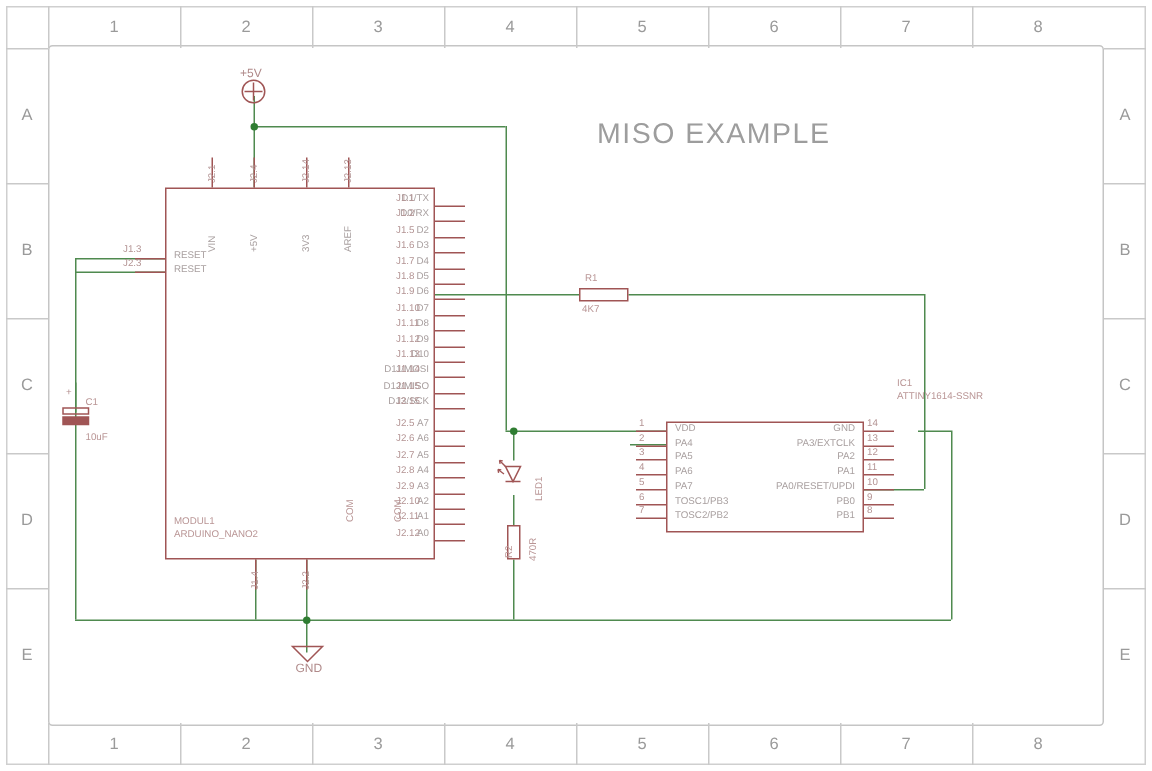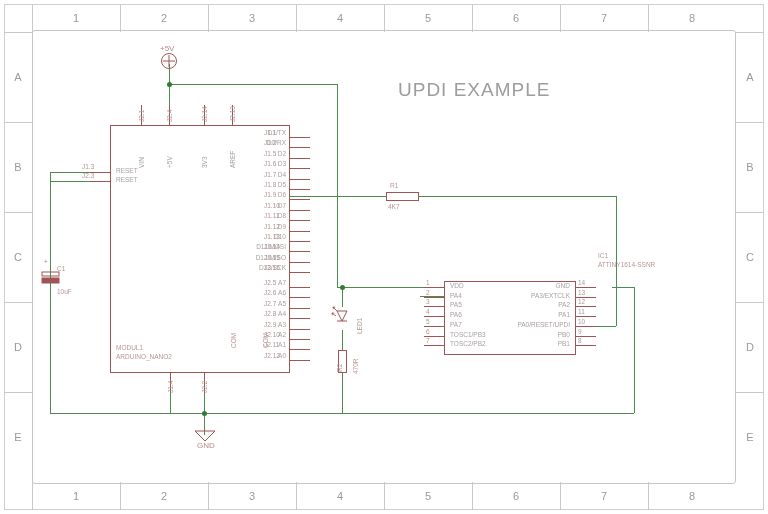--- a/index.html
+++ b/index.html
@@ -88,21 +88,21 @@
       <div class="ruler-cell" style="left: 736px; top: 122px; width: 28px; height: 90px;">B</div>
       <div class="ruler-line" style="left: 736px; top: 122px; width: 28px; height: 1px;"></div>
       <div class="ruler-cell" style="left: 736px; top: 212px; width: 28px; height: 90px;">C</div>
       <div class="ruler-line" style="left: 736px; top: 212px; width: 28px; height: 1px;"></div>
       <div class="ruler-cell" style="left: 736px; top: 302px; width: 28px; height: 90px;">D</div>
       <div class="ruler-line" style="left: 736px; top: 302px; width: 28px; height: 1px;"></div>
       <div class="ruler-cell" style="left: 736px; top: 392px; width: 28px; height: 90px;">E</div>
       <div class="ruler-line" style="left: 736px; top: 392px; width: 28px; height: 1px;"></div>
     </div>
 
-  <div class="title" style="left:398px;top:79px;">UPDI EXAMPLE</div>
+  <div class="title" style="left:398px;top:79px;">MISO EXAMPLE</div>
 
   <div class="wire wire-v" style="left:169px;top:64px;height:61px;"></div>
 
   <div class="wire wire-h" style="left:169px;top:84px;width:168px;"></div>
   <div class="wire wire-v" style="left:337px;top:84px;height:203px;"></div>
   <div class="wire wire-h" style="left:337px;top:287px;width:107px;"></div>
 
   <div class="wire wire-v" style="left:342px;top:287px;height:20px;"></div>
   <div class="wire wire-v" style="left:342px;top:330px;height:20px;"></div>
   <div class="wire wire-v" style="left:342px;top:373px;height:40px;"></div>

